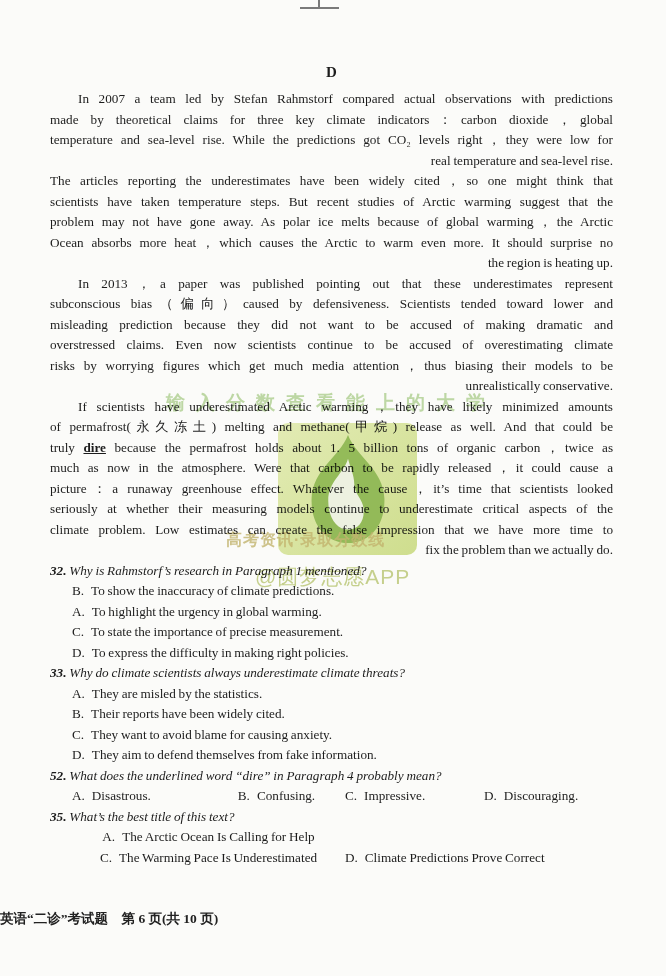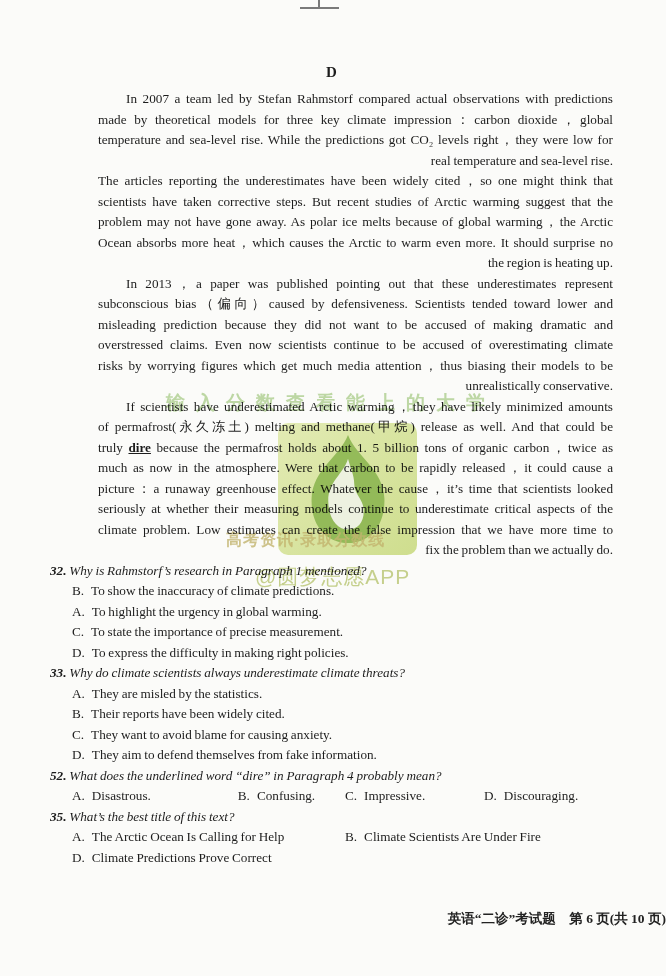--- a/index.html
+++ b/index.html
@@ -30,35 +30,35 @@
     font-size: 13.2px; line-height: 20.5px;
     word-spacing: -0.5px;
     z-index: 1;
   }
   .section-label {
     height: 29px; line-height: 24px;
     text-align: center; font-weight: bold; font-size: 15px;
   }
   .ln {
     text-align: justify; text-align-last: justify; text-justify: inter-word;
-    height: 20.5px; overflow: hidden; margin-left: 48px;
+    height: 20.5px; overflow: hidden;
   }
   .ln-last { text-align: right; height: 20.5px; overflow: hidden; }
   .indent { text-indent: 28px; }
   .dire { font-weight: bold; text-decoration: underline; }
 
   .q-stem { height: 20.5px; overflow: hidden; font-style: italic; }
   .q-num { font-weight: bold; }
   .opt-row { padding-left: 22px; height: 20.5px; overflow: hidden; }
   .opt-label { display: inline-block; margin-right: 7px; }
   .opt-inline { display: flex; }
   .opt-cell-a { width: 136px; }
   .opt-cell-b { width: 137px; text-align: center; }
   .opt-cell-c { width: 139px; }
-  .opt-cell-wide { width: 273px; }
+  .opt-cell-wide { width: 273px; text-align: center; }
 
   
   .watermark {
     position: absolute; left: 0; top: 0; width: 666px; height: 976px;
     z-index: 2; pointer-events: none;
     mix-blend-mode: multiply;
   }
   .wm-top-text {
     position: absolute; left: 166px; top: 390px;
     font-size: 19px; font-weight: bold; letter-spacing: 11px;
@@ -82,44 +82,44 @@
   .wm-app {
     position: absolute; left: 255px; top: 563px;
     font-size: 21px; font-weight: normal; letter-spacing: 1px;
     color: rgba(186, 200, 115, 0.8);
     white-space: nowrap;
     font-family: "Liberation Sans", sans-serif;
   }
 
   .footer {
     position: absolute; left: 0; top: 910px; width: 666px;
-    text-align: right; font-size: 13.5px; font-weight: bold;
+    text-align: left; font-size: 13.5px; font-weight: bold;
     color: #222; z-index: 1;
   }
 </style>
 </head>
 <body>
 
 <div class="fold-mark-h"></div>
 <div class="fold-mark-v"></div>
 
 <div class="content">
 
   <div class="section-label">D</div>
 
   <div>
     <div class="ln indent">In 2007 a team led by Stefan Rahmstorf compared actual observations with predictions</div>
-    <div class="ln">made by theoretical models for three key climate impression：carbon dioxide，global</div>
+    <div class="ln">made by theoretical claims for three key climate indicators：carbon dioxide，global</div>
     <div class="ln">temperature and sea-level rise. While the predictions got CO₂ levels right，they were low for</div>
     <div class="ln-last">real temperature and sea-level rise.</div>
   </div>
 
   <div>
     <div class="ln">The articles reporting the underestimates have been widely cited，so one might think that</div>
-    <div class="ln">scientists have taken corrective steps. But recent studies of Arctic warming suggest that the</div>
+    <div class="ln">scientists have taken temperature steps. But recent studies of Arctic warming suggest that the</div>
     <div class="ln">problem may not have gone away. As polar ice melts because of global warming，the Arctic</div>
     <div class="ln">Ocean absorbs more heat，which causes the Arctic to warm even more. It should surprise no</div>
     <div class="ln-last">the region is heating up.</div>
   </div>
 
   <div>
     <div class="ln indent">In 2013，a paper was published pointing out that these underestimates represent</div>
     <div class="ln">subconscious bias（偏向）caused by defensiveness. Scientists tended toward lower and</div>
     <div class="ln">misleading prediction because they did not want to be accused of making dramatic and</div>
     <div class="ln">overstressed claims. Even now scientists continue to be accused of overestimating climate</div>
@@ -161,23 +161,23 @@
       <span class="opt-cell-b"><span class="opt-label">B.</span><span>Confusing.</span></span>
       <span class="opt-cell-c"><span class="opt-label">C.</span><span>Impressive.</span></span>
       <span><span class="opt-label">D.</span><span>Discouraging.</span></span>
     </div>
   </div>
 
   <div>
     <div class="q-stem"><span class="q-num">35.</span> <span>What’s the best title of this text?</span></div>
     <div class="opt-row opt-inline">
       <span class="opt-cell-wide"><span class="opt-label">A.</span><span>The Arctic Ocean Is Calling for Help</span></span>
-      <span><span class="opt-label">B.</span><span>Climate Scientists Are Under Fire</span></span>
     </div>
     <div class="opt-row opt-inline">
+      <span class="opt-cell-wide"><span class="opt-label">C.</span><span>The Warming Pace Is Underestimated</span></span>
       <span><span class="opt-label">D.</span><span>Climate Predictions Prove Correct</span></span>
     </div>
   </div>
 
 </div>
 
 <div class="watermark">
   <div class="wm-top-text">输入分数查看能上的大学</div>
   <div class="wm-logo">
     <svg width="104" height="116" viewBox="0 0 100 110">

